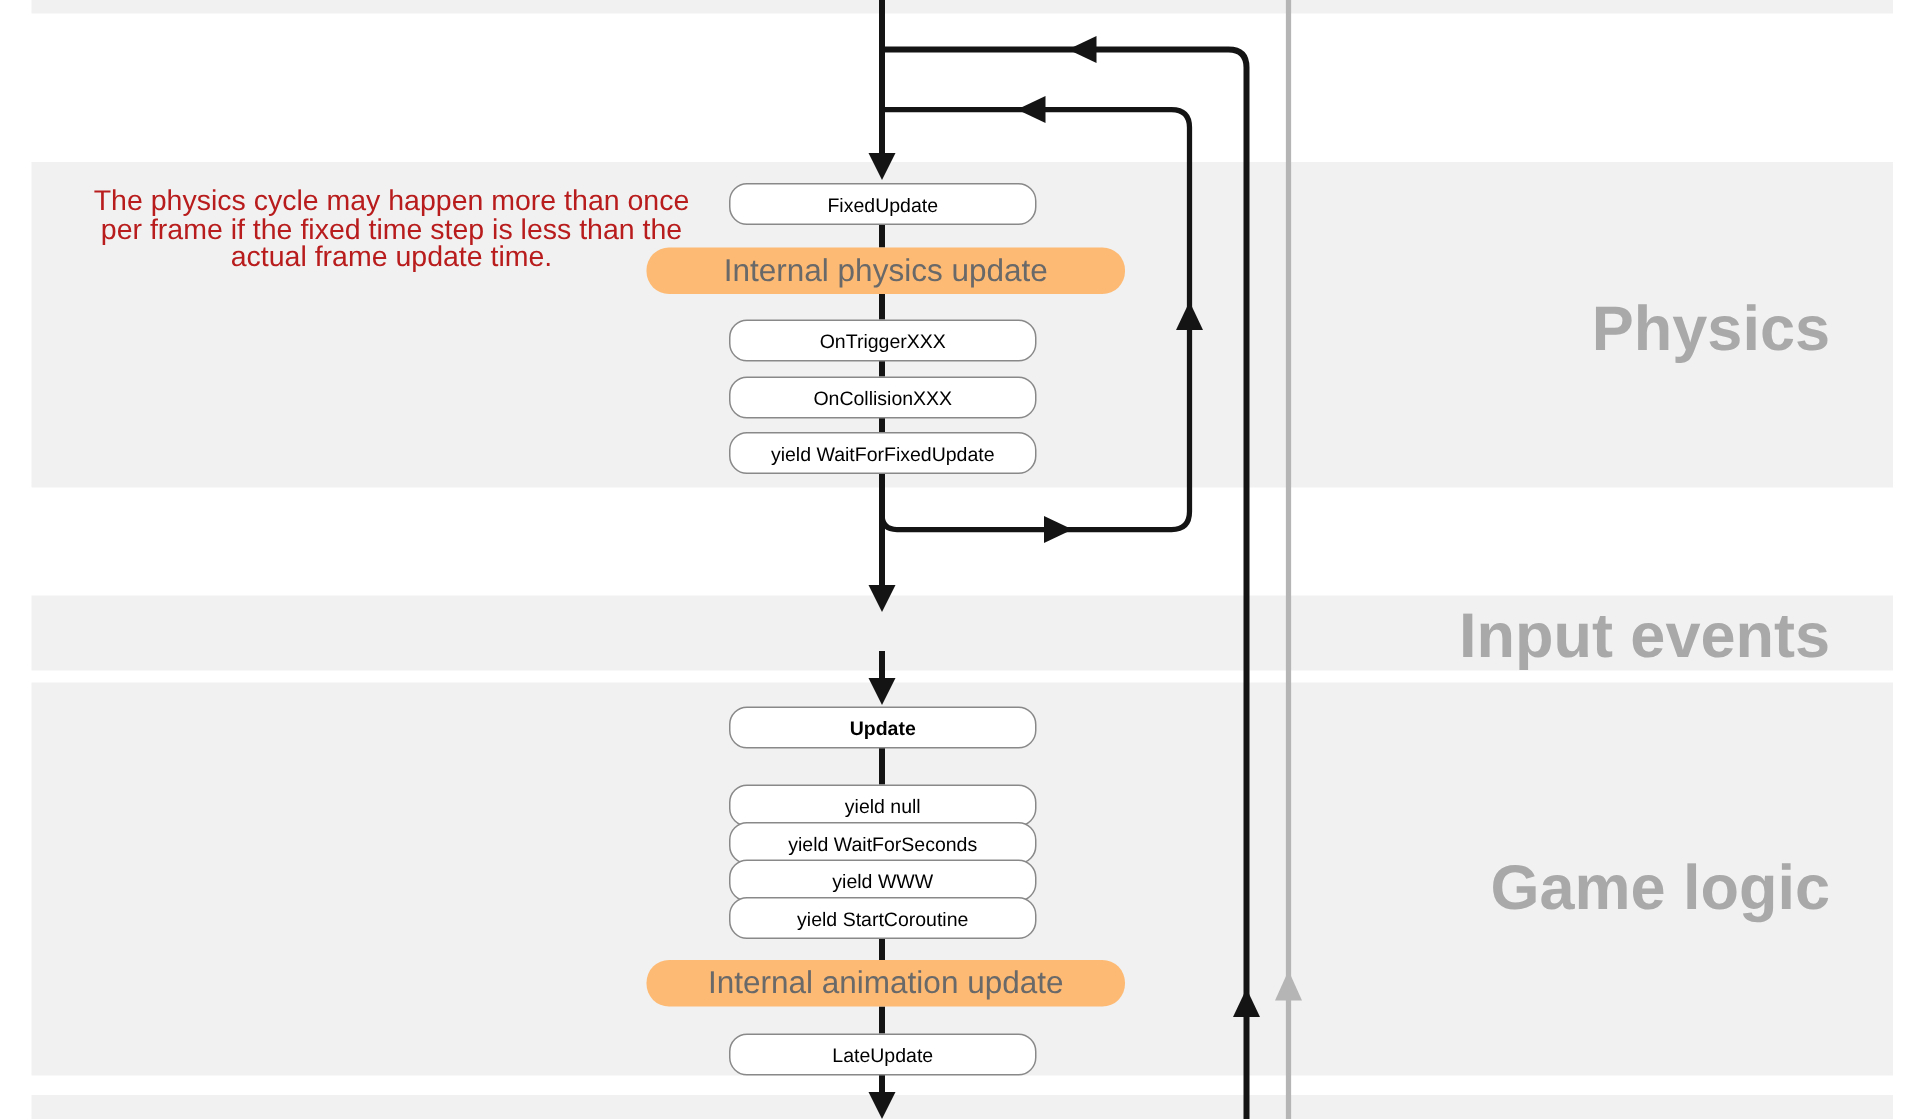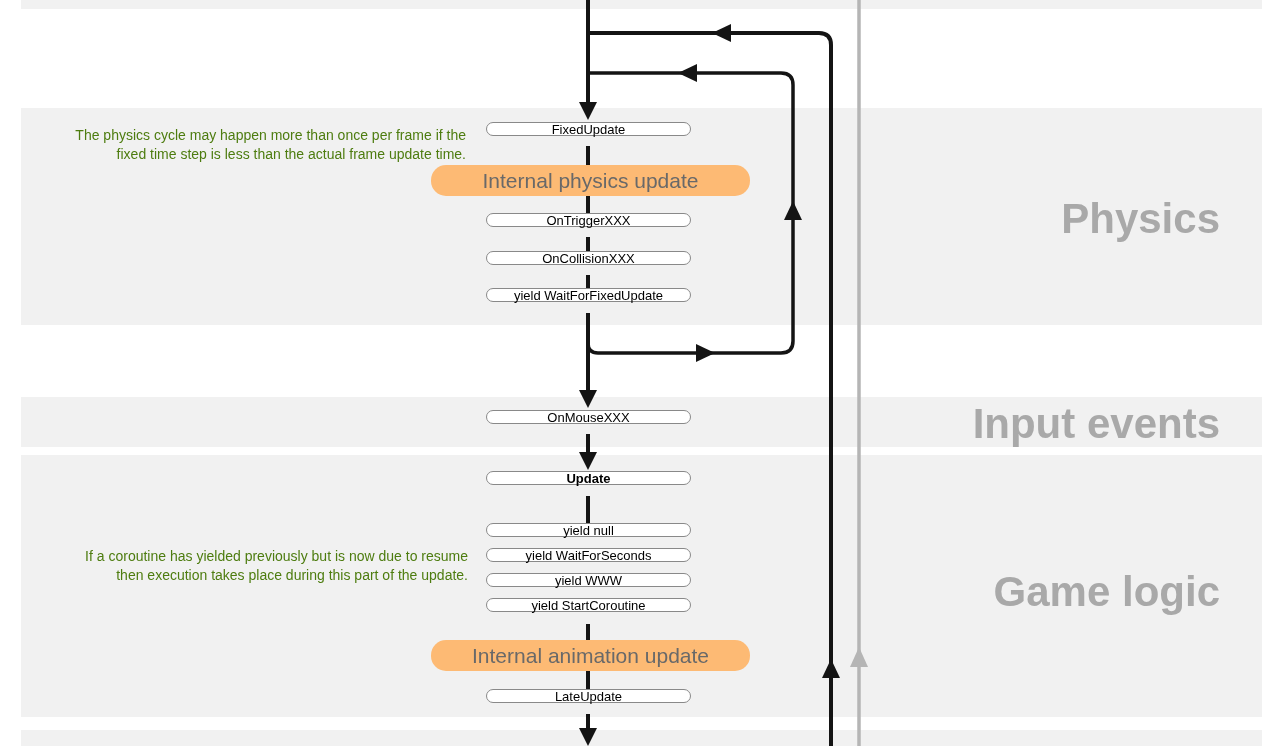--- a/index.html
+++ b/index.html
@@ -3,34 +3,34 @@
 <meta charset="utf-8">
 <style>
   html,body{margin:0;padding:0;background:#ffffff;}
   #stage{
     position:relative;width:1280px;height:746px;overflow:hidden;
     background:#ffffff;font-family:"Liberation Sans",sans-serif;
   }
   .band{position:absolute;left:21px;width:1241px;background:#f1f1f1;z-index:0;}
   #arrows{position:absolute;left:0;top:0;z-index:1;}
   .node{
-    position:absolute;left:486px;width:205px;height:14px;box-sizing:border-box;
+    position:absolute;left:486px;width:205px;height:28px;box-sizing:border-box;
     background:#ffffff;border:1.5px solid #898989;border-radius:12px;
     display:flex;align-items:center;justify-content:center;
     font-size:13px;color:#000000;z-index:2;white-space:nowrap;
   }
   .pill{
     position:absolute;left:431px;width:319px;height:31px;box-sizing:border-box;
     background:#fdba74;border-radius:15px;
     display:flex;align-items:center;justify-content:center;
     font-size:21px;color:#696969;z-index:2;white-space:nowrap;
   }
   .note{
-    position:absolute;font-size:14px;line-height:18.5px;color:#4d7c0f;
-    text-align:right;z-index:2;
+    position:absolute;font-size:19px;line-height:18.5px;color:#b91c1c;
+    text-align:center;z-index:2;
   }
   .side-label{
     position:absolute;right:60px;font-size:42px;color:#a9a9a9;
     z-index:2;white-space:nowrap;font-weight:bold;
   }
 </style>
 </head>
 <body>
 
 <div id="stage">
@@ -57,28 +57,26 @@
 
     <path d="M588,0 V104 M588,146 V165 M588,196 V213 M588,237 V251 M588,275 V288
              M588,313 V392 M588,434 V454 M588,496 V523 M588,624 V641 M588,671 V689 M588,714 V730" stroke="#141414" stroke-width="4" fill="none"></path>
     <polygon points="579,102 597,102 588,120" fill="#141414"></polygon>
     <polygon points="579,390 597,390 588,408" fill="#141414"></polygon>
     <polygon points="579,452 597,452 588,470" fill="#141414"></polygon>
     <polygon points="579,728 597,728 588,746" fill="#141414"></polygon>
   </svg>
 
   <div class="note" style="top:126px;left:56px;width:410px;">The physics cycle may happen more than once per frame if the fixed time step is less than the actual frame update time.</div>
-  <div class="note" style="top:547px;left:68px;width:400px;">If a coroutine has yielded previously but is now due to resume then execution takes place during this part of the update.</div>
 
   <div class="node" style="top:122px;">FixedUpdate</div>
   <div class="pill" style="top:165px;">Internal physics update</div>
   <div class="node" style="top:213px;">OnTriggerXXX</div>
   <div class="node" style="top:251px;">OnCollisionXXX</div>
   <div class="node" style="top:288px;">yield WaitForFixedUpdate</div>
-  <div class="node" style="top:410px;">OnMouseXXX</div>
   <div class="node" style="top:471px;font-weight:bold;">Update</div>
   <div class="node" style="top:523px;">yield null</div>
   <div class="node" style="top:548px;">yield WaitForSeconds</div>
   <div class="node" style="top:573px;text-align:center;">yield WWW</div>
   <div class="node" style="top:598px;">yield StartCoroutine</div>
   <div class="pill" style="top:640px;">Internal animation update</div>
   <div class="node" style="top:689px;">LateUpdate</div>
 
   <div class="side-label" style="top:195px;">Physics</div>
   <div class="side-label" style="top:400px;text-align:center;">Input events</div>

